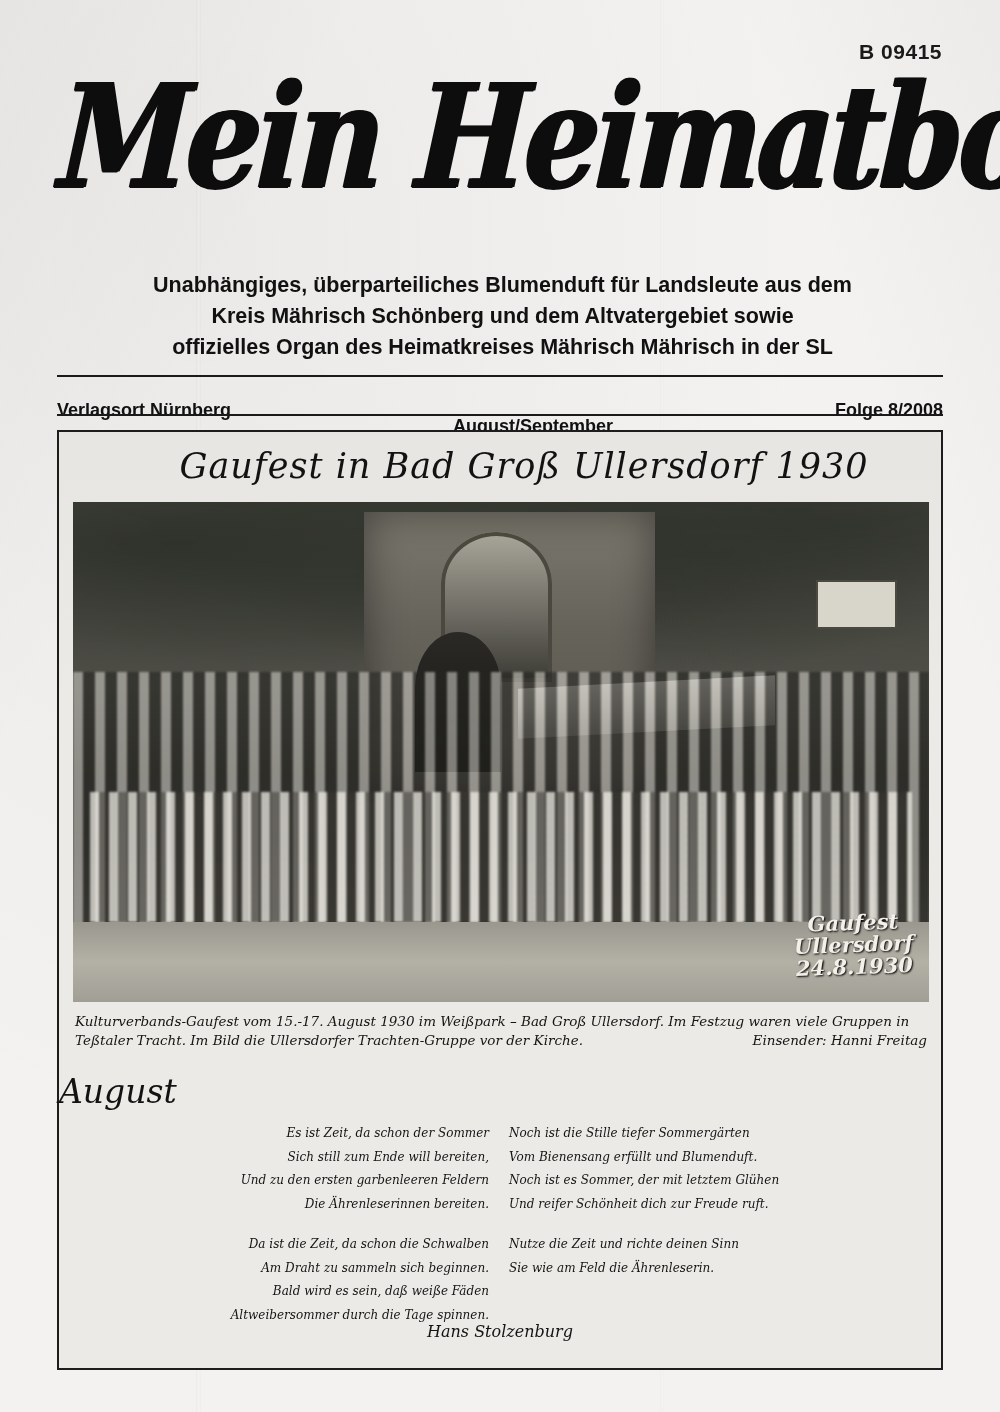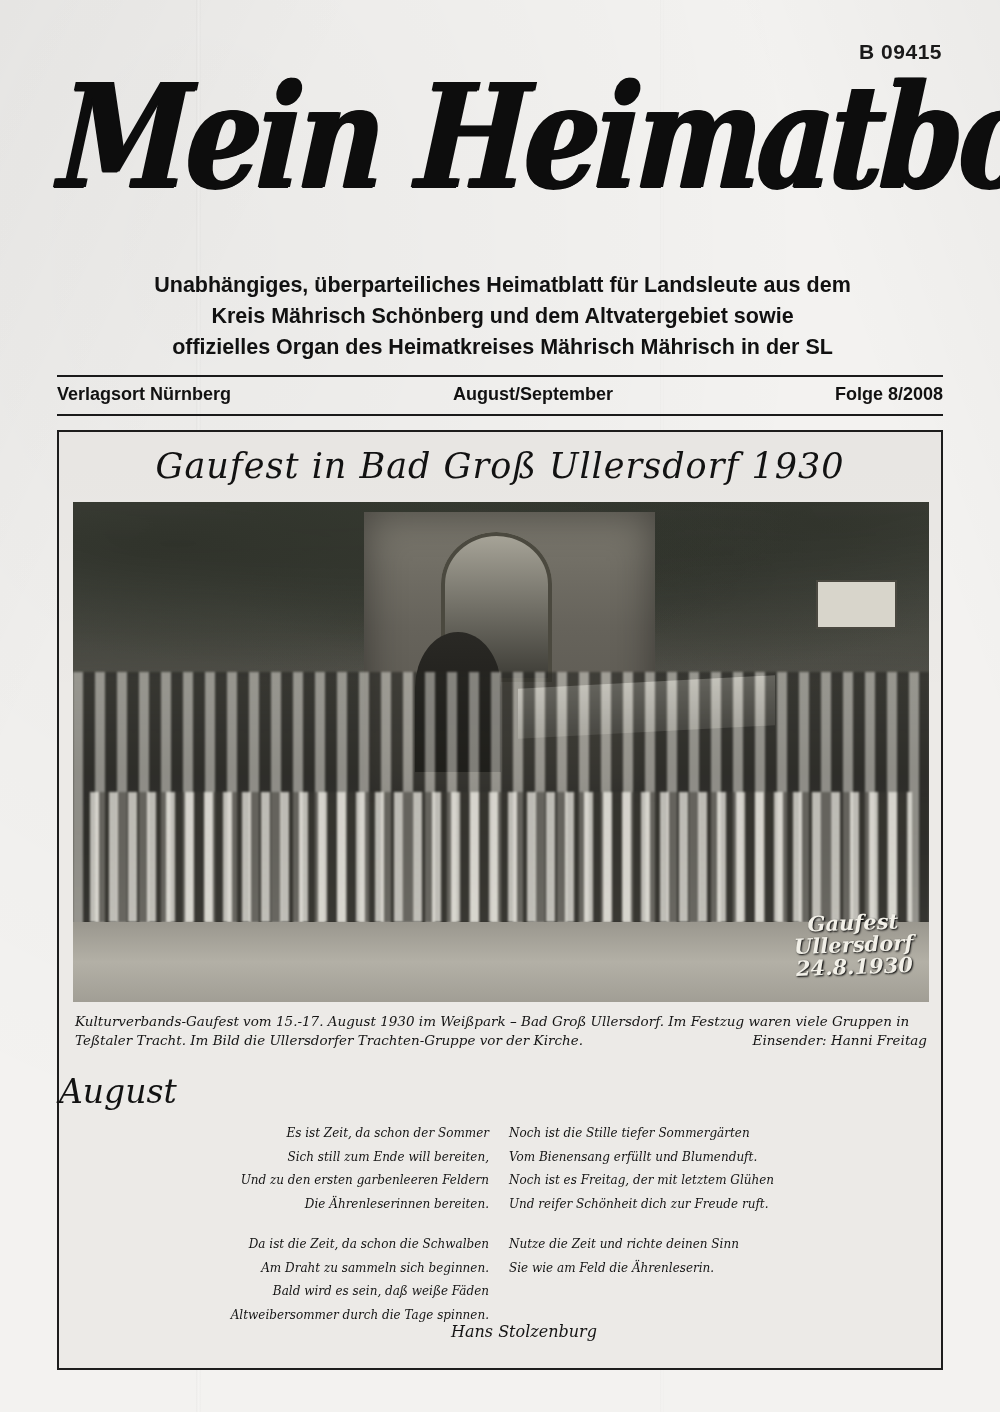--- a/index.html
+++ b/index.html
@@ -83,21 +83,21 @@
     top: 384px;
     left: 57px;
     width: 886px;
     display: flex;
     justify-content: space-between;
     align-items: center;
     font-size: 18px;
     font-weight: bold;
     color: #111;
   }
-  .issueline .center { flex: 1; text-align: center; }
+  .issueline .center { flex: 1; text-align: center; margin-top: 32px; }
   
   .frame {
     position: absolute;
     top: 430px;
     left: 57px;
     width: 886px;
     height: 940px;
     border: 2px solid #1d1d1d;
     background:
       linear-gradient(180deg, rgba(0,0,0,0.02), rgba(255,255,255,0) 30%),
@@ -108,20 +108,21 @@
     position: absolute;
     top: 14px;
     left: 0;
     width: 100%;
     text-align: center;
     font-family: "DejaVu Serif", serif;
     font-style: italic;
     font-size: 35px;
     letter-spacing: 1px;
     color: #121212;
+    padding-left: 24px;
   }
   
   .photo-wrap {
     position: absolute;
     top: 70px;
     left: 14px;
     width: 856px;
     height: 500px;
     background: #3a3a3a;
     overflow: hidden;
@@ -285,21 +286,20 @@
   .poem-author {
     position: absolute;
     top: 890px;
     left: 0;
     width: 100%;
     text-align: center;
     font-family: "DejaVu Serif", serif;
     font-style: italic;
     font-size: 16px;
     color: #141414;
-    padding-left: 24px;
   }
   
   .crease {
     position: absolute;
     background: linear-gradient(90deg, rgba(0,0,0,0.06), rgba(255,255,255,0.25), rgba(0,0,0,0.04));
     pointer-events: none;
   }
   .crease.c1 { top: 0; left: 196px; width: 5px; height: 1412px; opacity: .5; }
   .crease.c2 { top: 0; left: 660px; width: 4px; height: 1412px; opacity: .35; }
 </style>
@@ -311,21 +311,21 @@
   <div class="crease c1"></div>
   <div class="crease c2"></div>
 
   <div class="code">B 09415</div>
 
   <div class="masthead">
     <div class="masthead-title">Mein Heimatbote</div>
   </div>
 
   <div class="subtitle">
-    <div>Unabhängiges, überparteiliches Heimatblatt für Landsleute aus dem</div>
+    <div>Unabhängiges, überparteiliches Blumenduft für Landsleute aus dem</div>
     <div>Kreis Mährisch Schönberg und dem Altvatergebiet sowie</div>
     <div>offizielles Organ des Heimatkreises Mährisch Mährisch in der SL</div>
   </div>
 
   <div class="rule top"></div>
   <div class="issueline">
     <div>Verlagsort Nürnberg</div>
     <div class="center">August/September</div>
     <div>Folge 8/2008</div>
   </div>
@@ -374,21 +374,21 @@
           <div>Da ist die Zeit, da schon die Schwalben</div>
           <div>Am Draht zu sammeln sich beginnen.</div>
           <div>Bald wird es sein, daß weiße Fäden</div>
           <div>Altweibersommer durch die Tage spinnen.</div>
         </div>
       </div>
       <div class="poem-col right">
         <div class="stanza">
           <div>Noch ist die Stille tiefer Sommergärten</div>
           <div>Vom Bienensang erfüllt und Blumenduft.</div>
-          <div>Noch ist es Freitag, der mit letztem Glühen</div>
+          <div>Noch ist es Sommer, der mit letztem Glühen</div>
           <div>Und reifer Schönheit dich zur Freude ruft.</div>
         </div>
         <div class="stanza">
           <div>Nutze die Zeit und richte deinen Sinn</div>
           <div>Sie wie am Feld die Ährenleserin.</div>
         </div>
       </div>
     </div>
 
     <div class="poem-author">Hans Stolzenburg</div>

